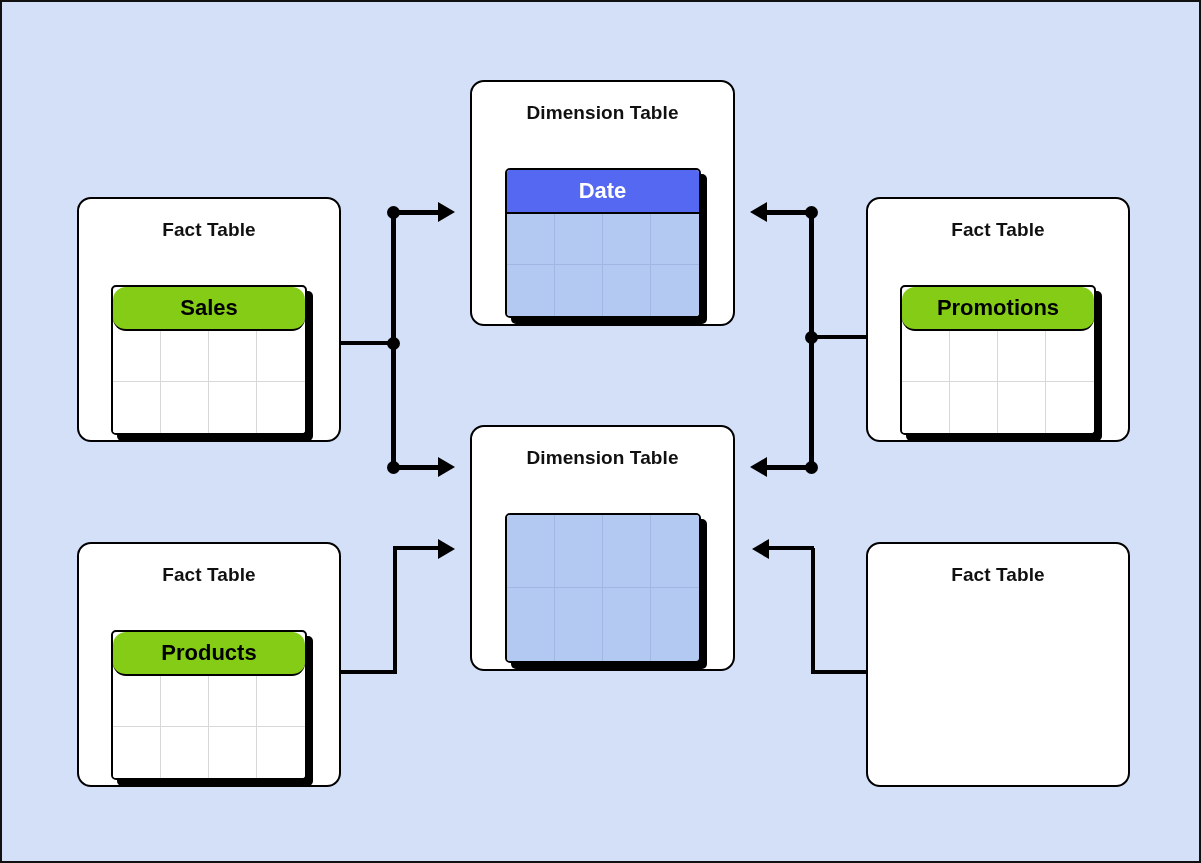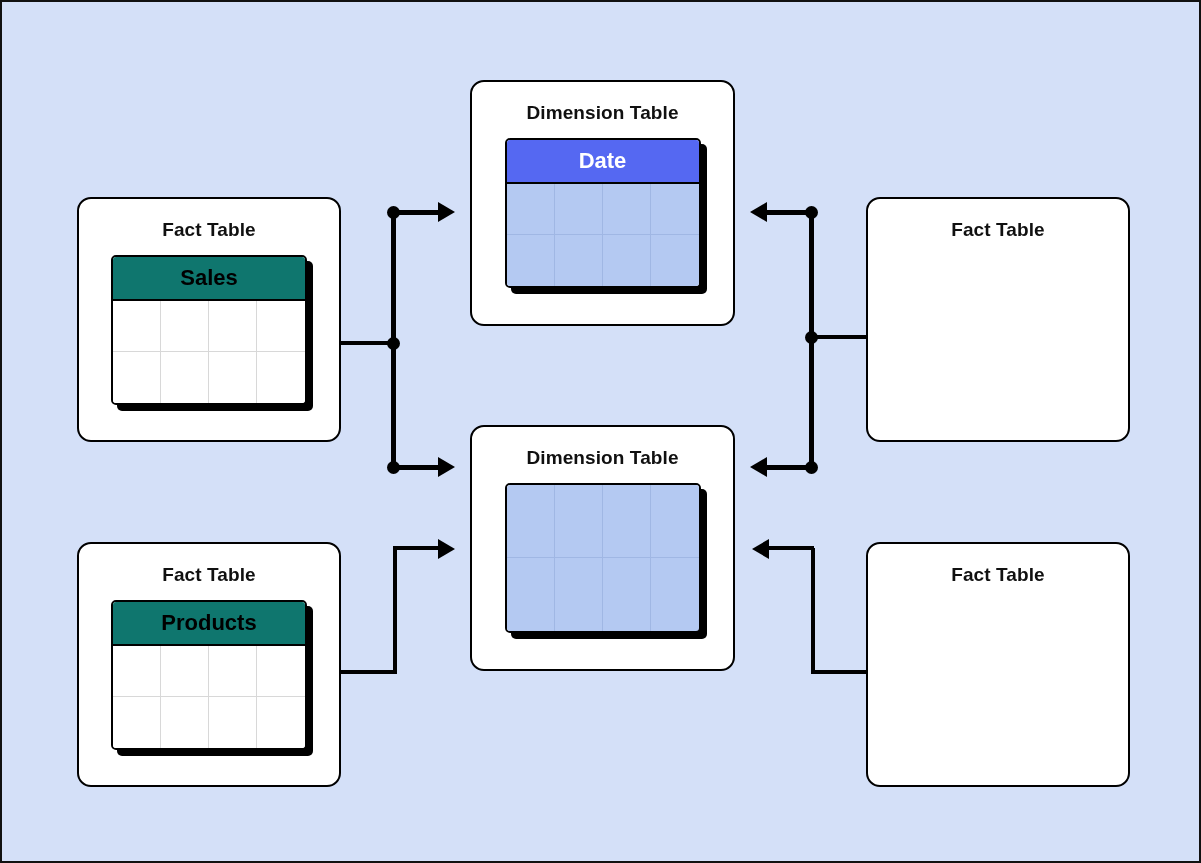--- a/index.html
+++ b/index.html
@@ -22,20 +22,21 @@
   .card {
     position: absolute;
     box-sizing: border-box;
     background: #ffffff;
     border: 2.5px solid #000000;
     border-radius: 14px;
     display: flex;
     flex-direction: column;
     align-items: center;
     z-index: 3;
+    gap: 30px;
   }
   .card-title {
     font-size: 19px;
     font-weight: 700;
     color: #101010;
     letter-spacing: 0.1px;
     margin-top: 20px;
     margin-bottom: 14px;
     white-space: nowrap;
   }
@@ -91,21 +92,21 @@
   }
   .mini-cell {
     box-sizing: border-box;
     border-right: 1.5px solid #d8d8d8;
     border-bottom: 1.5px solid #d8d8d8;
   }
   .mini-cell.last-col { border-right: none; }
   .mini-cell.last-row { border-bottom: none; }
 
   
-  .fact .mini-head { background: #0f766e; color: #000000; }
+  .fact .mini-head { background: #84cc16; color: #000000; border-radius: 13px; }
   .fact .mini-body { background: #ffffff; }
   .fact .mini-cell { border-color: #d8d8d8; }
 
   
   .dim .mini-head { background: #5568f2; color: #ffffff; }
   .dim .mini-body { background: #b4c9f2; }
   .dim .mini-cell { border-color: #a0b7e4; }
 
   
   .conn-line {
@@ -212,20 +213,36 @@
           <div class="mini-cell last-row"></div>
           <div class="mini-cell last-row"></div>
           <div class="mini-cell last-col last-row"></div>
         </div>
       </div>
     </div>
   </div>
 
   <div class="card fact" style="left:864px; top:195px; width:264px; height:245px;">
     <div class="card-title">Fact Table</div>
+    <div class="mini-table-wrap">
+      <div class="mini-table-shadow"></div>
+      <div class="mini-table">
+        <div class="mini-head">Promotions</div>
+        <div class="mini-body">
+          <div class="mini-cell"></div>
+          <div class="mini-cell"></div>
+          <div class="mini-cell"></div>
+          <div class="mini-cell last-col"></div>
+          <div class="mini-cell last-row"></div>
+          <div class="mini-cell last-row"></div>
+          <div class="mini-cell last-row"></div>
+          <div class="mini-cell last-col last-row"></div>
+        </div>
+      </div>
+    </div>
   </div>
 
   <div class="card fact" style="left:75px; top:540px; width:264px; height:245px;">
     <div class="card-title">Fact Table</div>
     <div class="mini-table-wrap">
       <div class="mini-table-shadow"></div>
       <div class="mini-table">
         <div class="mini-head">Products</div>
         <div class="mini-body">
           <div class="mini-cell"></div>

